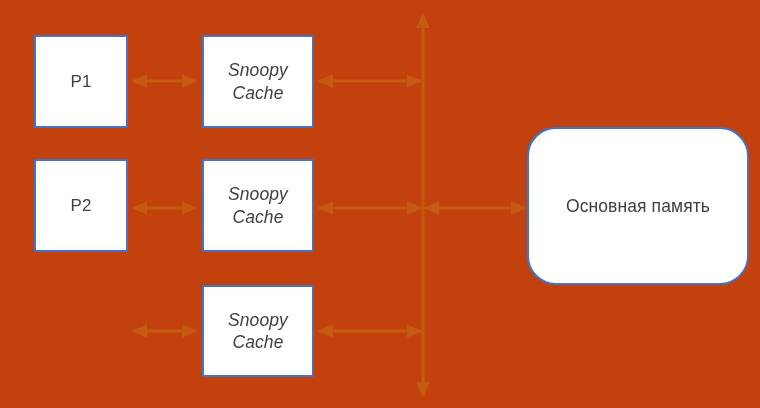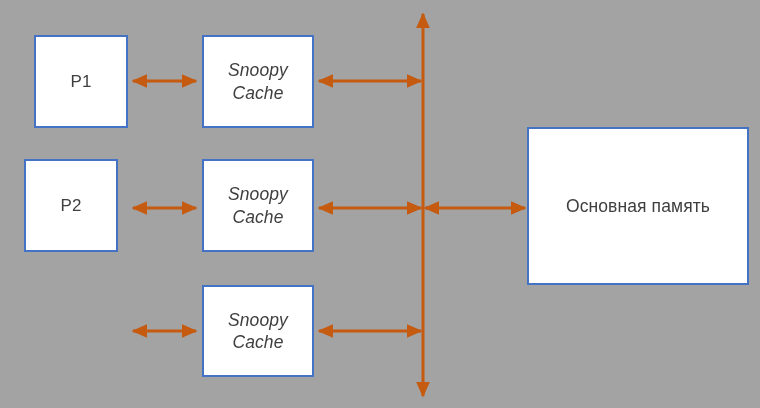--- a/index.html
+++ b/index.html
@@ -5,21 +5,21 @@
 <style>
   html, body {
     margin: 0;
     padding: 0;
     background: #ffffff;
   }
   #canvas {
     position: relative;
     width: 760px;
     height: 408px;
-    background: #a3a3a3;
+    background: #c2410c;
     overflow: hidden;
     font-family: "Liberation Sans", sans-serif;
   }
   #diagram-svg {
     position: absolute;
     left: 0;
     top: 0;
     width: 760px;
     height: 408px;
   }
@@ -76,34 +76,34 @@
     <line x1="425" y1="208" x2="525" y2="208" stroke="#C55A11" stroke-width="3" marker-start="url(#arrowStart)" marker-end="url(#arrowEnd)"></line>
 
     <line x1="133" y1="331" x2="196" y2="331" stroke="#C55A11" stroke-width="3" marker-start="url(#arrowStart)" marker-end="url(#arrowEnd)"></line>
 
     <line x1="319" y1="331" x2="421" y2="331" stroke="#C55A11" stroke-width="3" marker-start="url(#arrowStart)" marker-end="url(#arrowEnd)"></line>
   </svg>
 
   <div class="node-box node-proc" style="left:34px; top:35px; width:94px; height:93px;">
     <span>P1</span>
   </div>
-  <div class="node-box node-proc" style="left:24px; top:159px; width:94px; height:93px;">
+  <div class="node-box node-proc" style="left:34px; top:159px; width:94px; height:93px;">
     <span>P2</span>
   </div>
 
   <div class="node-box node-cache" style="left:202px; top:35px; width:112px; height:93px;">
     <span>Snoopy
 Cache</span>
   </div>
   <div class="node-box node-cache" style="left:202px; top:159px; width:112px; height:93px;">
     <span>Snoopy
 Cache</span>
   </div>
   <div class="node-box node-cache" style="left:202px; top:285px; width:112px; height:92px;">
     <span>Snoopy
 Cache</span>
   </div>
 
-  <div class="node-box node-memory" style="left:527px; top:127px; width:222px; height:158px;">
+  <div class="node-box node-memory" style="left:527px; top:127px; width:222px; height:158px;border-radius:29px;">
     <span>Основная память</span>
   </div>
 
 </div>
 
 </body></html>

